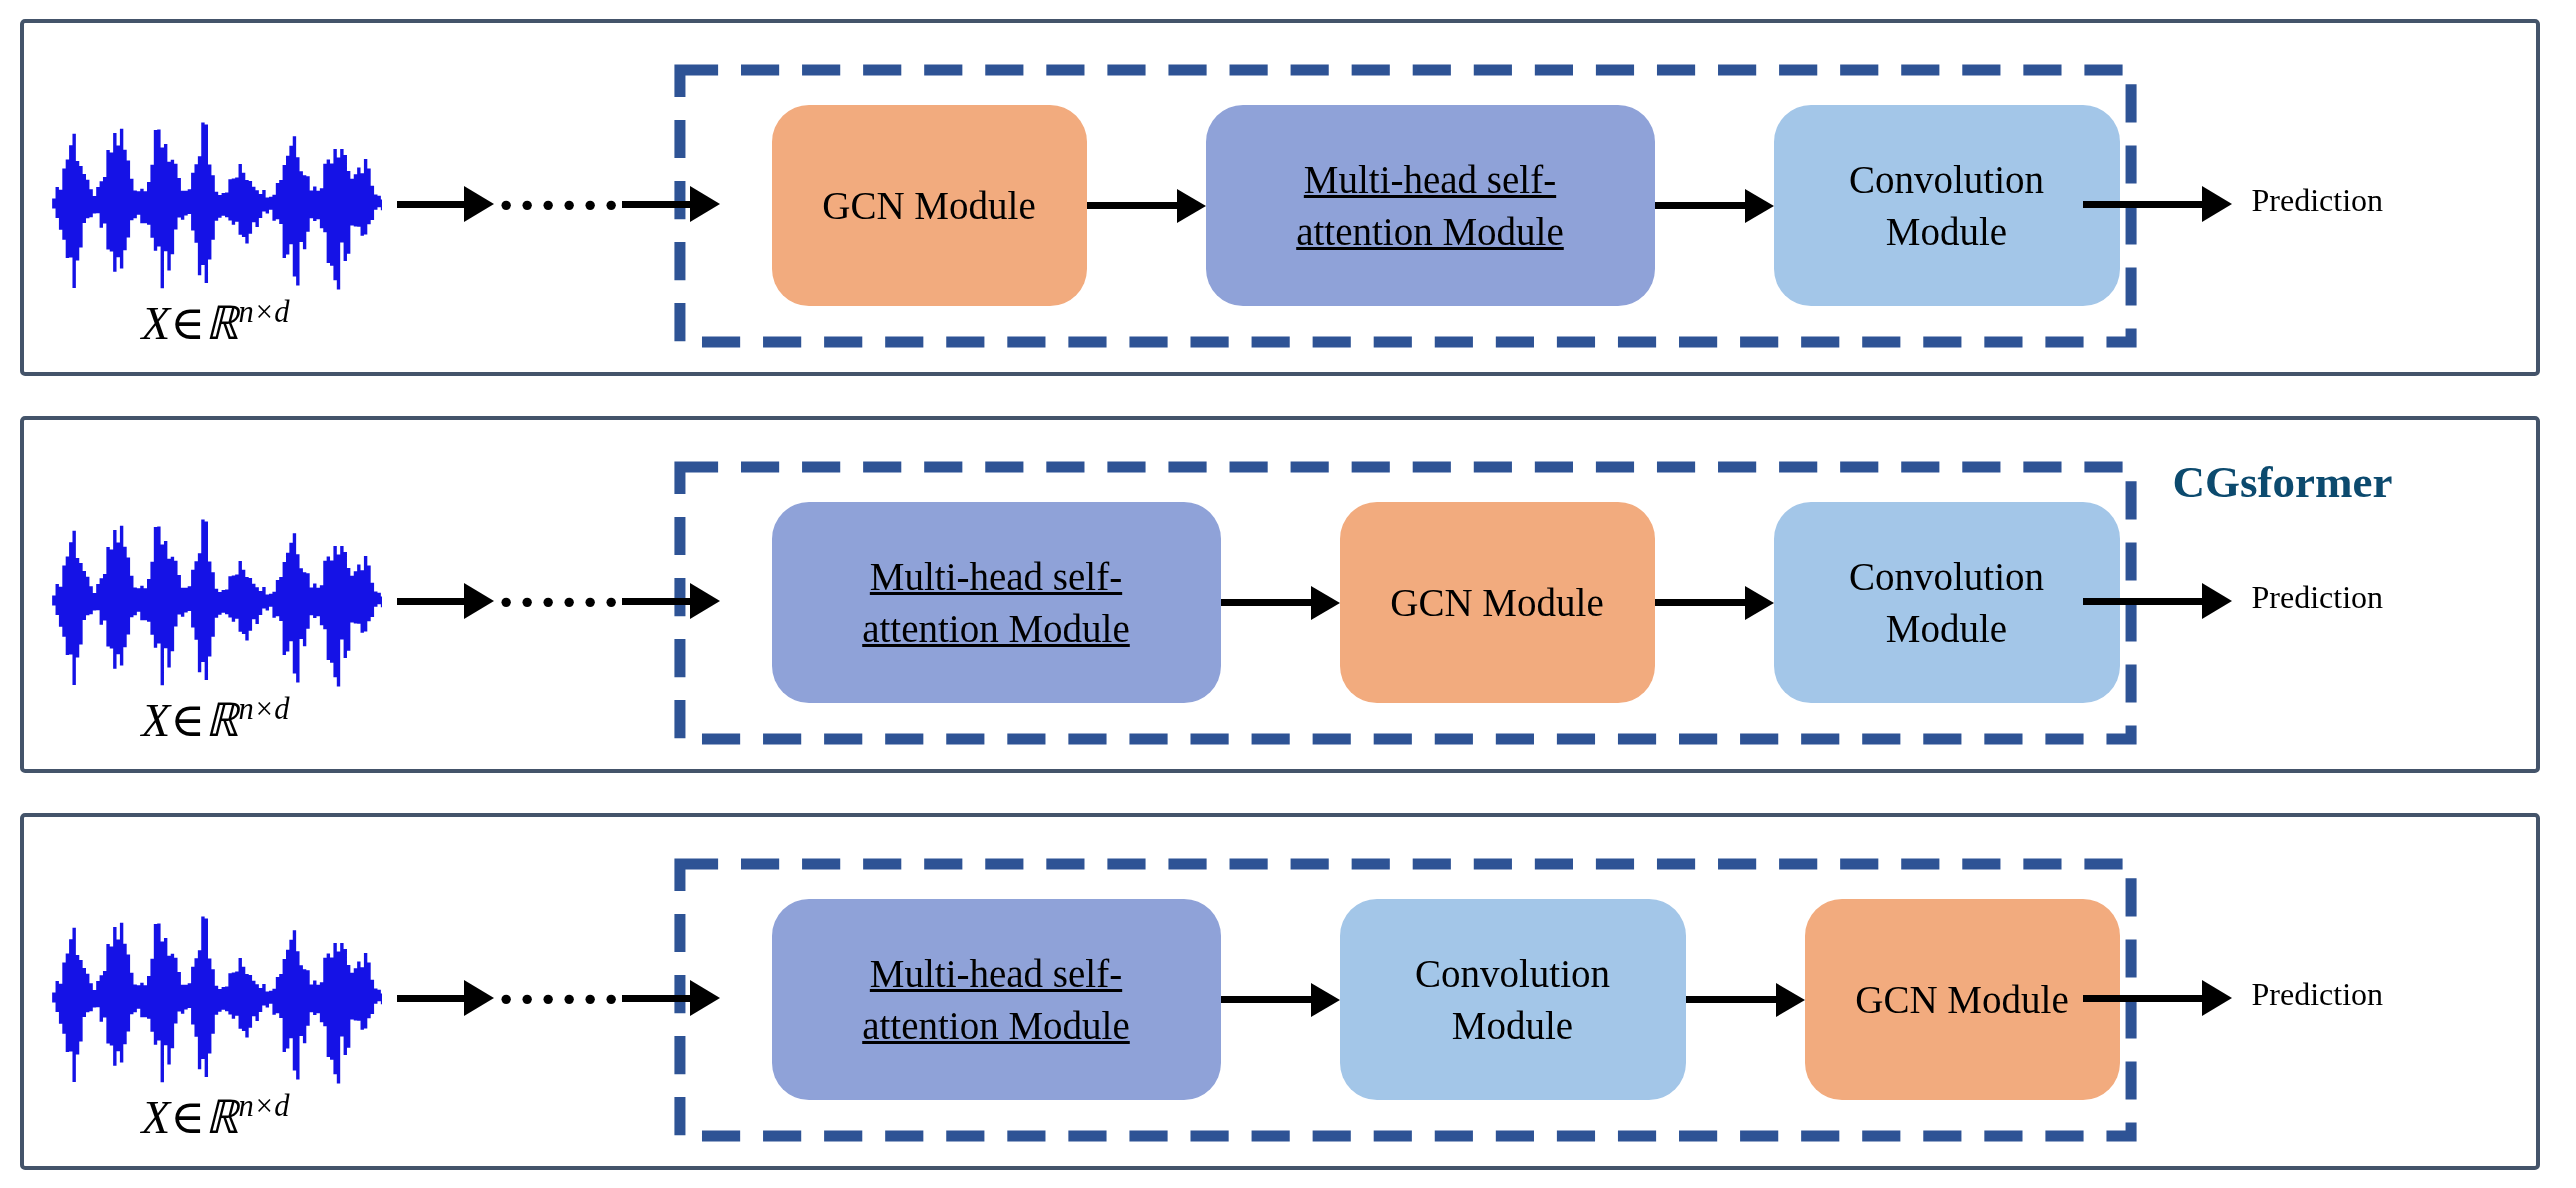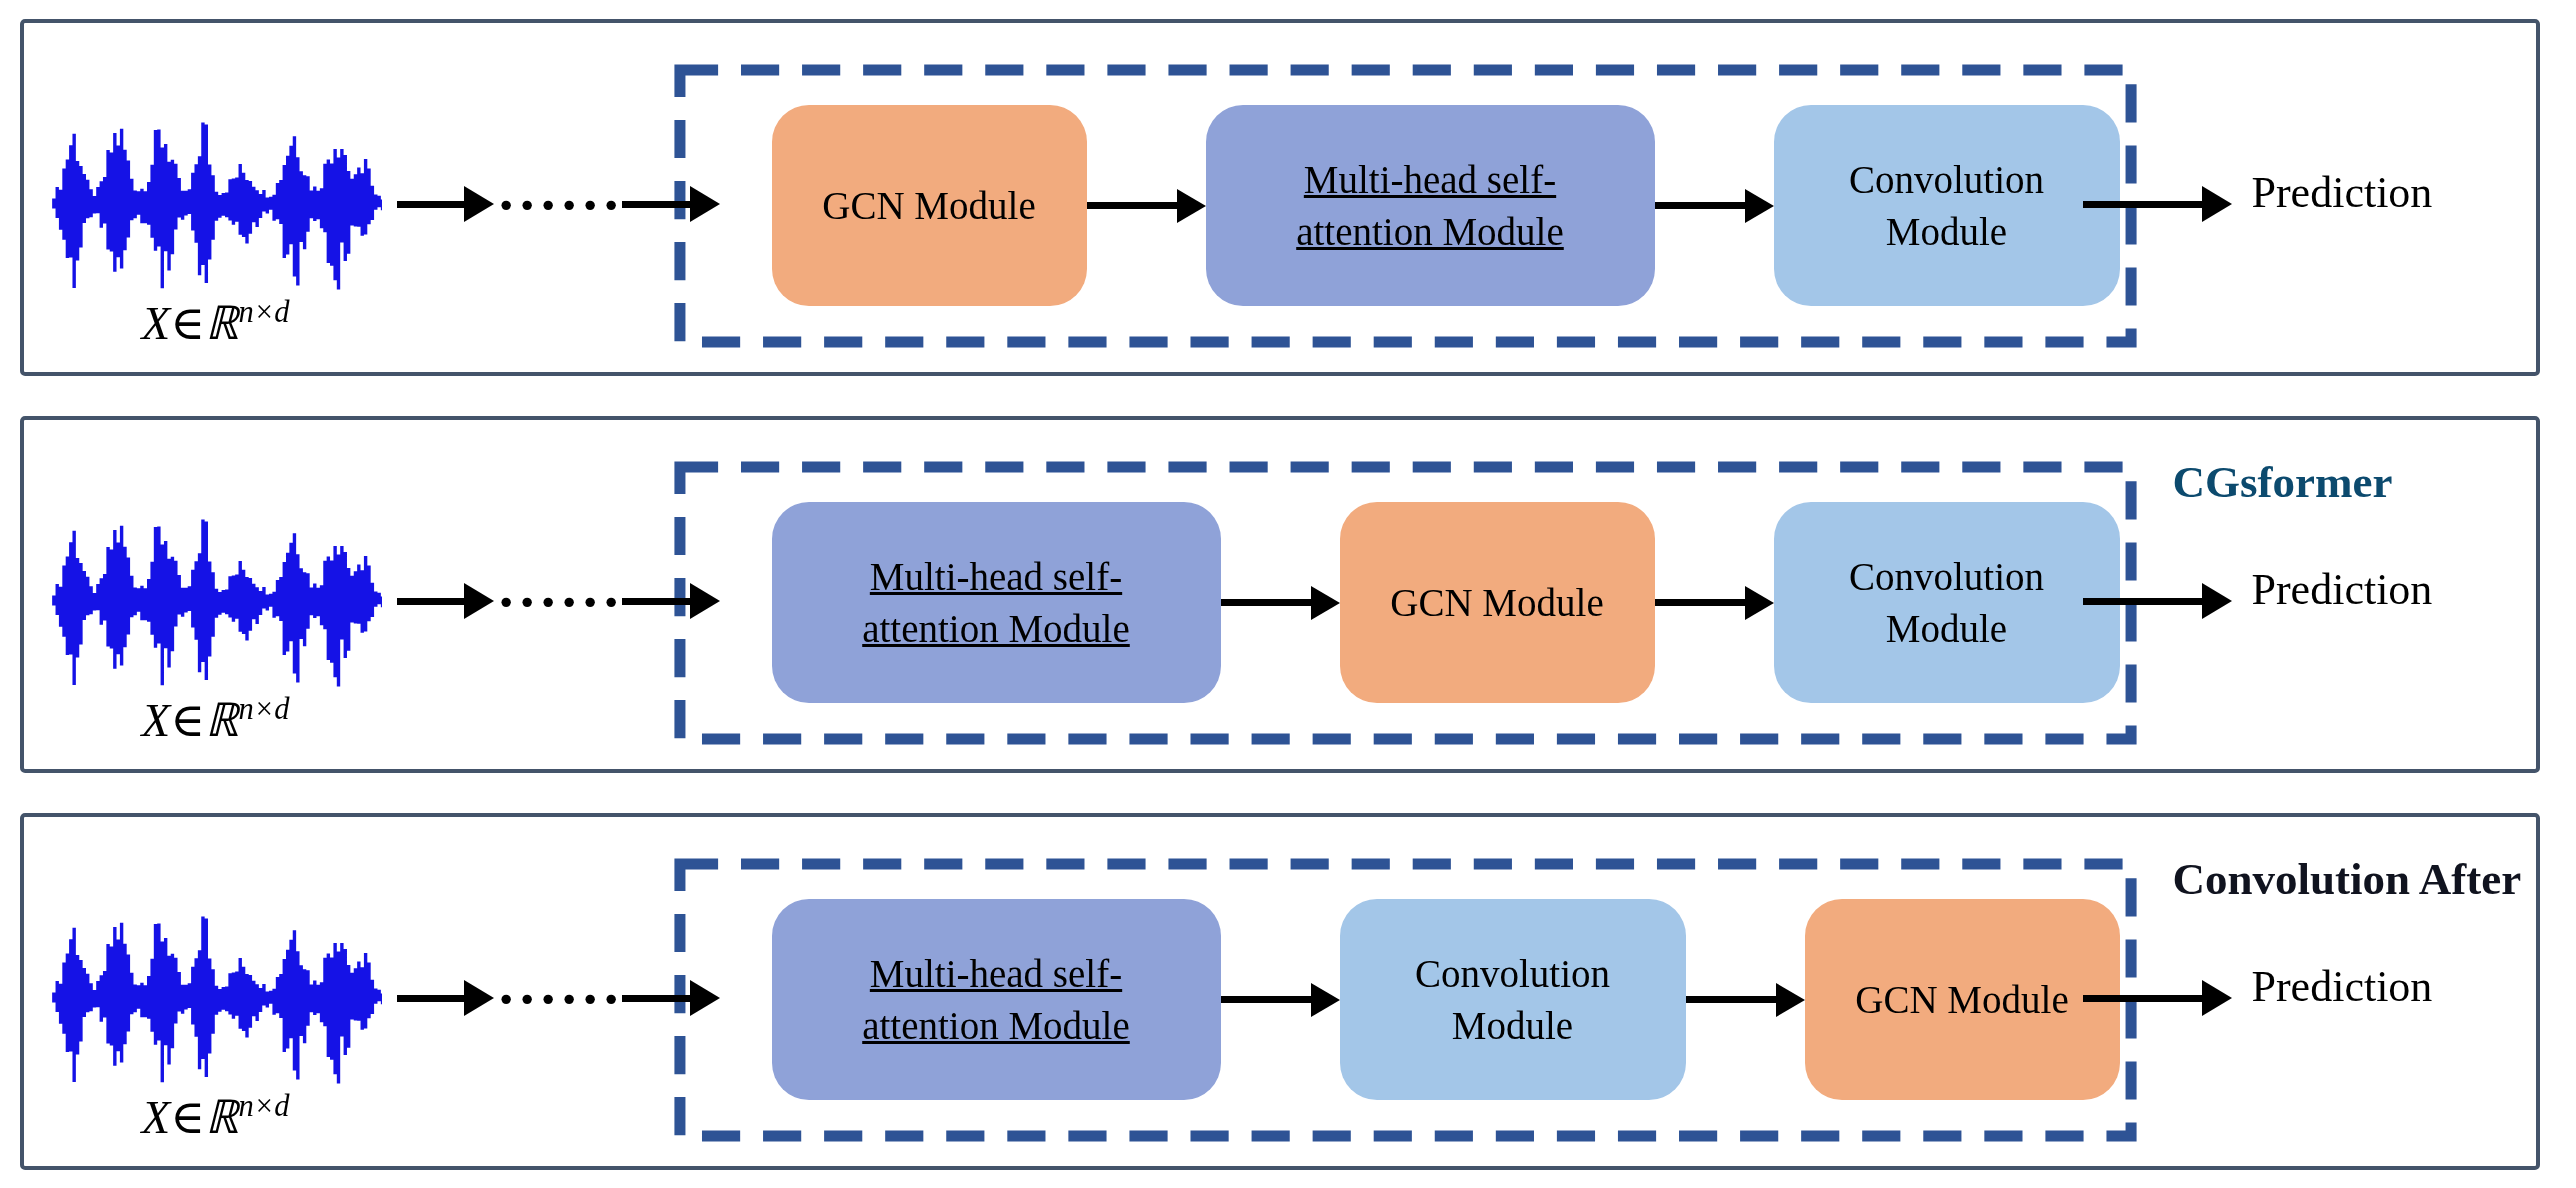--- a/index.html
+++ b/index.html
@@ -67,21 +67,21 @@
 
   .m-arrow{position:relative;z-index:2;flex:none;width:119px;height:34px;display:flex;align-items:center;}
   .m-arrow .shaft{flex:1;height:6.8px;background:#000;}
   .m-arrow .head{
     width:0;height:0;flex:none;
     border-left:29px solid #000;
     border-top:17px solid transparent;
     border-bottom:17px solid transparent;
   }
 
-  .prediction{position:absolute;left:2228px;top:144px;font-size:44px;color:#000;}
+  .prediction{position:absolute;left:2228px;top:159px;font-size:32px;color:#000;}
   .row-title{
     position:absolute;left:2149px;top:36px;
     font-size:45px;font-weight:bold;color:#10131F;white-space:nowrap;
   }
 </style>
 </head>
 <body>
 
 <div class="row first" style="border-color: rgb(68, 84, 106);">
   <svg class="waveform wf" viewBox="0 0 390 216">
@@ -222,15 +222,14 @@
       <span>GCN Module</span>
         <span></span>
     </div>
   </div>
 
   <div class="arrow a-out">
       <div class="shaft"></div>
       <div class="head"></div>
     </div>
   <div class="prediction">Prediction</div>
-  <div class="row-title" style="color: rgb(16, 19, 31);">Convolution After</div>
 </div>
 
 
 </body></html>

